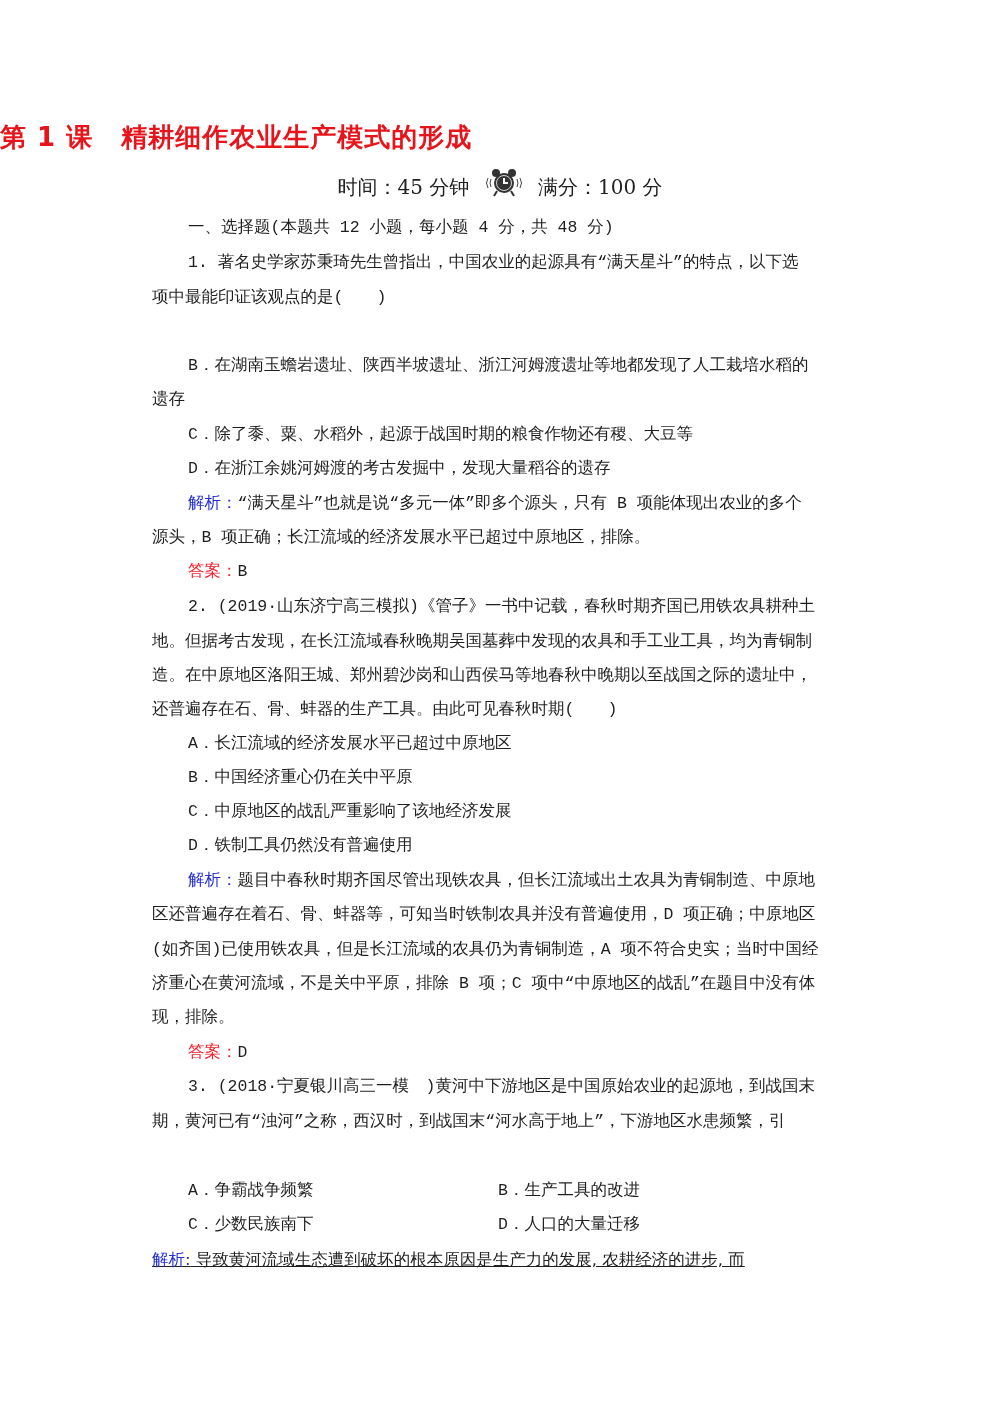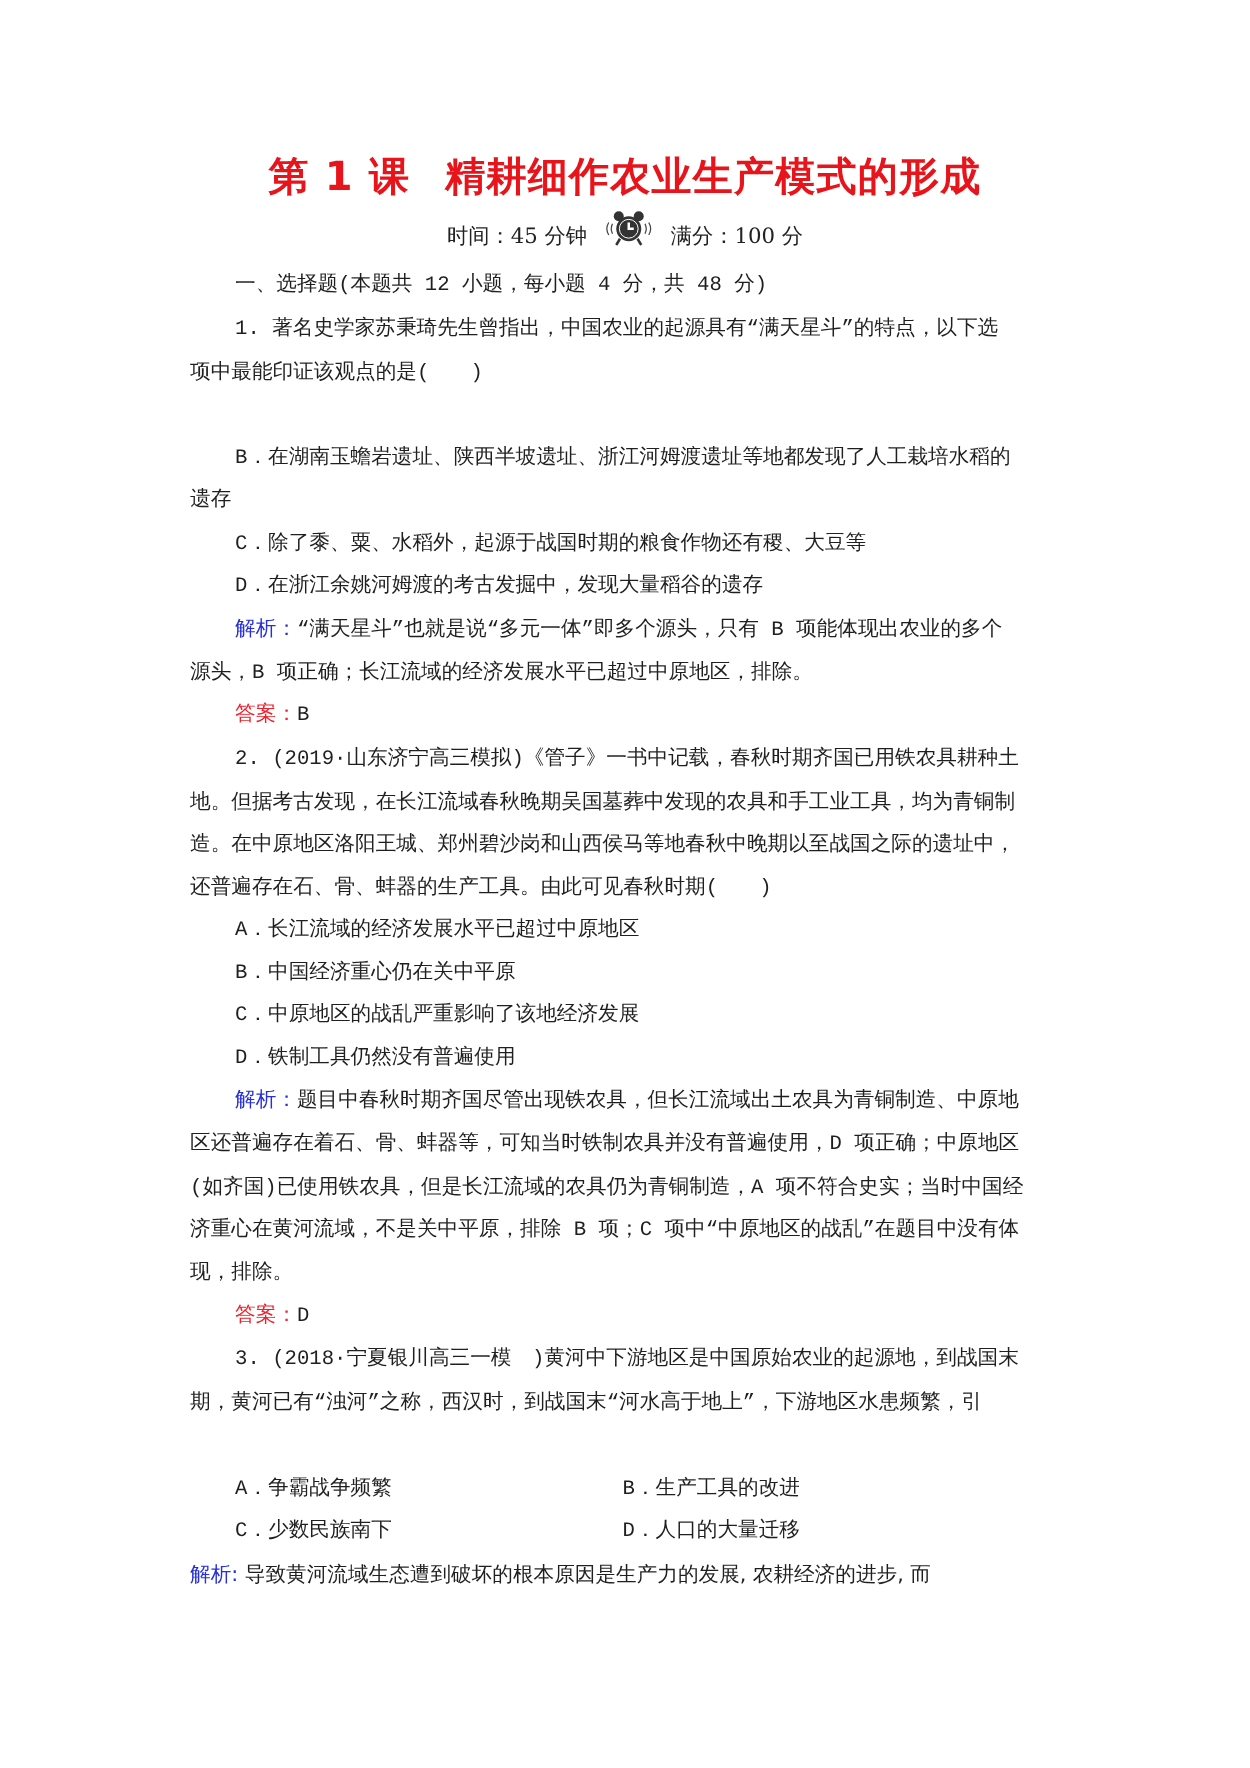--- a/index.html
+++ b/index.html
@@ -1,24 +1,24 @@
 <!DOCTYPE html>
 <html><head>
   <meta charset="utf-8">
   <style>
     html, body { margin: 0; padding: 0; background: #ffffff; }
     body { width: 1000px; height: 1414px; position: relative; overflow: hidden;
       font-family: "DejaVu Serif", "Liberation Serif", serif; color: #1a1a1a; }
     .page { position: absolute; left: 0; top: 0; width: 1000px; height: 1414px; }
-    .title { position: absolute; top: 120px; left: 0; width: 1000px; text-align: center;
+    .title { position: absolute; top: 120px; left: 0; width: 1000px; 
       font-family: "DejaVu Sans", "Liberation Sans", sans-serif; font-weight: bold;
-      font-size: 32px; color: #e8141b; letter-spacing: 1px; }
+      font-size: 26px; color: #e8141b; letter-spacing: 1px; }
     .title .gap { display: inline-block; width: 28px; }
     .timebar { position: absolute; top: 168px; left: 0; width: 1000px; text-align: center;
-      font-size: 17px; color: #222; }
+      font-size: 20px; color: #222; }
     .timebar .clock { display: inline-block; width: 44px; height: 30px; vertical-align: -4px; margin: 0 6px; }
     .line { position: absolute; font-size: 16.5px; line-height: 20px; white-space: nowrap; color: #1f1f1f; font-family: Liberation Mono, monospace; }
     .ind { left: 188px; }
     .full { left: 152px; }
     .blue { color: #2630d6; }
     .red { color: #f0202a; }
     .colB { left: 498px; }
   </style>
 </head>
 <body>
@@ -83,17 +83,17 @@
   <div class="line ind" style="top:1043px">
     <span class="red">答案：</span><span>D</span>
   </div>
 
   <div class="line ind" style="top:1077px">3. (2018·宁夏银川高三一模　)黄河中下游地区是中国原始农业的起源地，到战国末</div>
   <div class="line full" style="top:1112px">期，黄河已有“浊河”之称，西汉时，到战国末“河水高于地上”，下游地区水患频繁，引</div>
   <div class="line ind" style="top:1181px">A．争霸战争频繁</div>
   <div class="line colB" style="top:1181px">B．生产工具的改进</div>
   <div class="line ind" style="top:1215px">C．少数民族南下</div>
   <div class="line colB" style="top:1215px">D．人口的大量迁移</div>
-  <div class="line full" style="top:1250px; font-family: 'DejaVu Sans', 'Liberation Sans', sans-serif;">
+  <div class="line full" style="top:1250px; font-family: 'DejaVu Sans', 'Liberation Sans', sans-serif; text-decoration: underline;">
     <span class="blue">解析:</span><span> 导致黄河流域生态遭到破坏的根本原因是生产力的发展, 农耕经济的进步, 而</span>
   </div>
 
 </div>
 
 </body></html>

